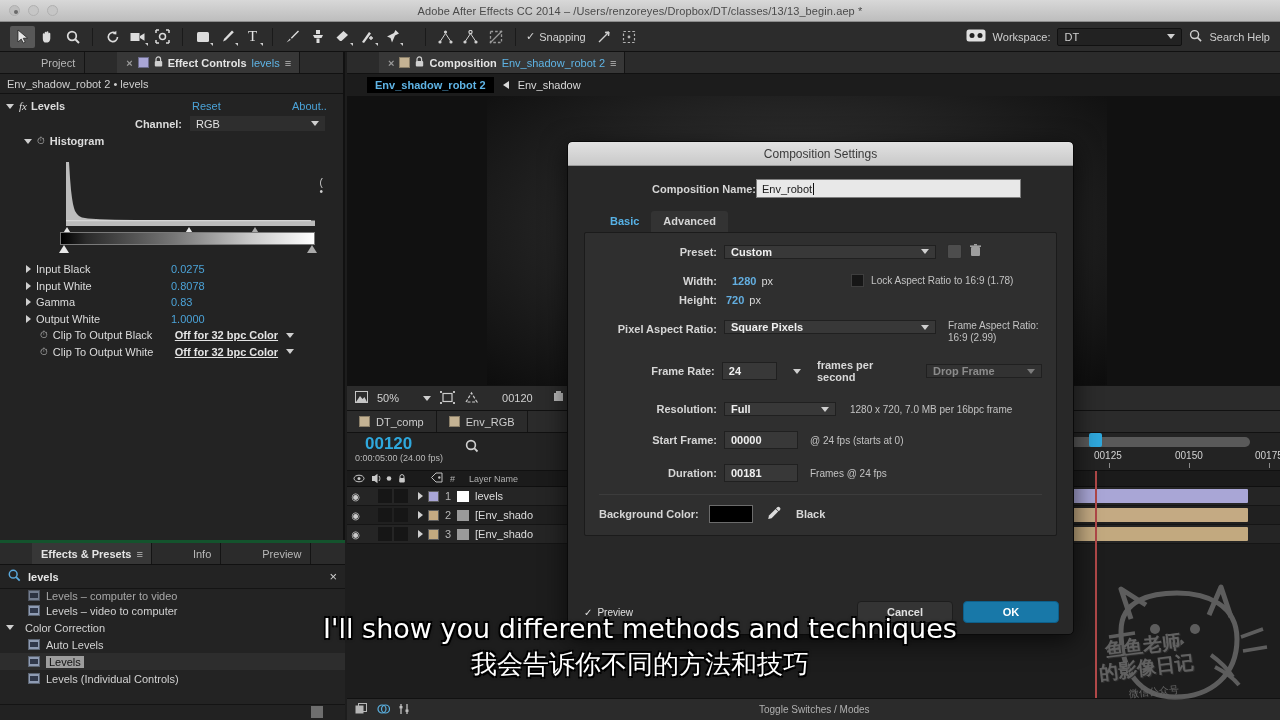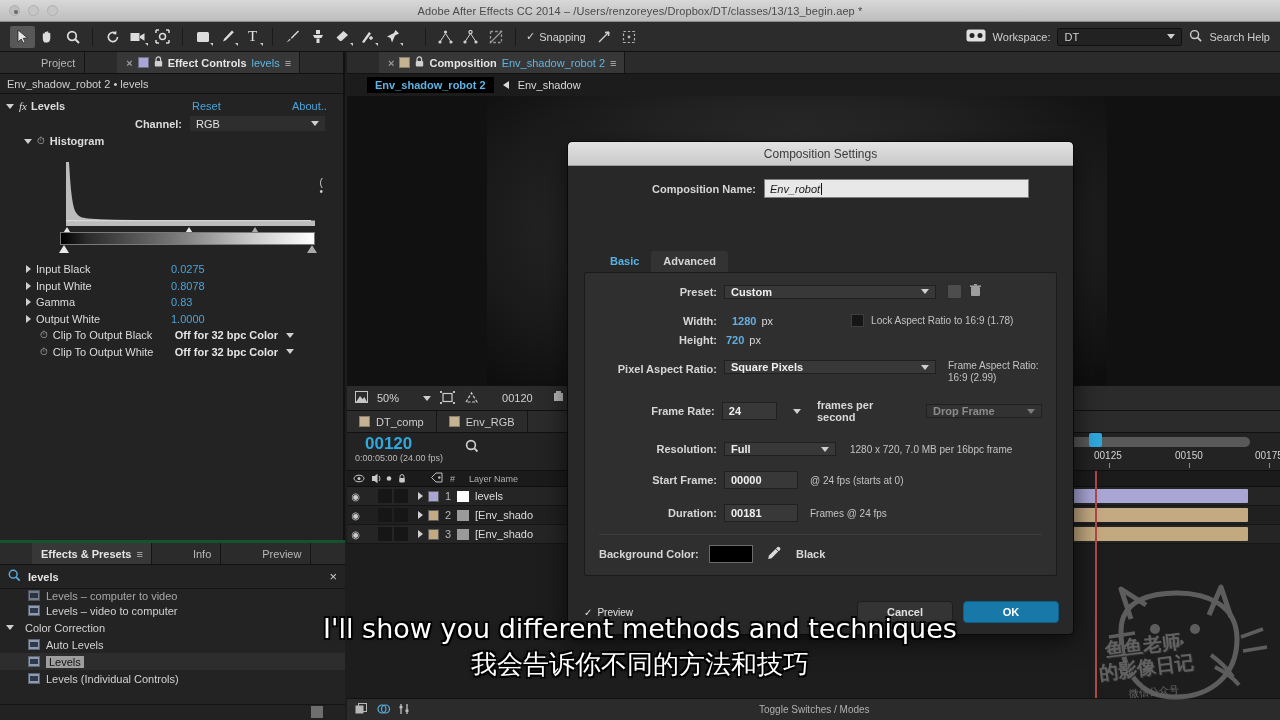--- a/index.html
+++ b/index.html
@@ -89,21 +89,21 @@
   .knob.up-o { border-bottom:8px solid transparent; bottom:-9px; }
   .knob.up-o:after{content:"";position:absolute;left:-5px;top:0;width:0;height:0;
     border-left:5px solid transparent;border-right:5px solid transparent;border-bottom:8px solid #aaa;}
   .prop-rows { margin-top:16px; }
   .prow { display:flex; align-items:center; height:16.5px; font-size:11px; color:#dcdcdc;
           padding-left:26px; }
   .prow .pname { width:135px; }
   .prow .pval { color:#4ba3d8; }
   .prow.sub { padding-left:40px; }
   .stopw { color:#b9b9b9; margin-right:5px; font-size:10px; }
-  .dropval { color:#e4e4e4; font-weight:bold; font-size:11px; display:flex; align-items:center; gap:8px;}
+  .dropval { color:#e4e4e4; font-weight:bold; font-size:11px; display:flex; align-items:center; gap:8px;text-decoration:underline;}
 
   
   .fxpanel { position:absolute; left:0; top:540px; width:345px; height:180px; background:#1d1d1d;
              border-top:3px solid #14532d; }
   .fx-tabbar { height:22px; background:#2b2b2b; display:flex; border-bottom:1px solid #111;}
   .searchrow { height:24px; background:#232323; display:flex; align-items:center; gap:7px;
                padding:0 8px; border-bottom:1px solid #141414; }
   .searchrow input { flex:1; background:transparent; border:none; outline:none;
                color:#e6e6e6; font-size:11px; font-weight:bold; font-family:"Liberation Sans", sans-serif;}
   .fx-list { background:#232323; height:115px; overflow:hidden; position:relative; font-size:11px;
@@ -181,21 +181,21 @@
                  border-bottom:1px solid #9a9a9a; display:flex; align-items:center;
                  justify-content:center; font-size:12px; color:#3b3b3b; border-radius:4px 4px 0 0;}
   .modal-body { padding:13px 16px 0 16px; position:relative; height:470px; }
   .m-row { display:flex; align-items:center; margin-bottom:0; font-size:11px; color:#d8d8d8;}
   .m-label { text-align:right; font-weight:bold; color:#d6d6d6; }
   .namefield { background:#e8e8e8; border:1px solid #7e7e7e; height:19px; width:265px;
                display:flex; align-items:center; padding-left:5px; color:#1a1a1a; font-size:11px;
                position:relative;}
   .caret-bar { display:inline-block; width:1px; height:12px; background:#111; margin-left:1px;}
   .tabs2 { display:flex; margin:13px 0 0 14px; }
-  .t2 { padding:4px 12px 5px 12px; font-size:11px; color:#d5d5d5; font-weight:bold;margin-top:40px; }
+  .t2 { padding:4px 12px 5px 12px; font-size:11px; color:#d5d5d5; font-weight:bold; }
   .t2.act { color:#57b2e6; }
   .t2.other { background:#333; border-radius:3px 3px 0 0;}
   .panelbox { background:#2f2f2f; border:1px solid #1b1b1b; border-radius:2px;
               margin-top:0; padding:11px 14px 12px 14px; }
   .m-sel { background:#383838; border:1px solid #202020; height:14px;
            display:flex; align-items:center; justify-content:space-between; padding:0 6px;
            color:#efefef; font-size:11px; font-weight:bold; }
   .m-sel.dim { color:#8b8b8b; }
   .m-input { background:#383838; border:1px solid #202020; height:18px; display:flex;
              align-items:center; padding:0 6px; color:#efefef; font-size:11px; font-weight:bold;}
@@ -745,21 +745,21 @@
       <span style="margin-left:340px;opacity:.8;">Toggle Switches / Modes</span>
     </div>
   </div>
 
   <div class="modal">
     <div class="modal-title">Composition Settings</div>
     <div class="modal-body">
 
       <div class="m-row" style="margin-bottom:2px;">
         <span class="m-label" style="width:172px;">Composition Name:</span>
-        <span class="namefield" style="margin-left:8px;font-style:italic;">
+        <span class="namefield" style="">
           <span>Env_robot</span>
             <i class="caret-bar"></i>
         </span>
       </div>
 
       <div class="tabs2">
         <span class="t2 act">Basic</span>
         <span class="t2 other">Advanced</span>
       </div>
 

